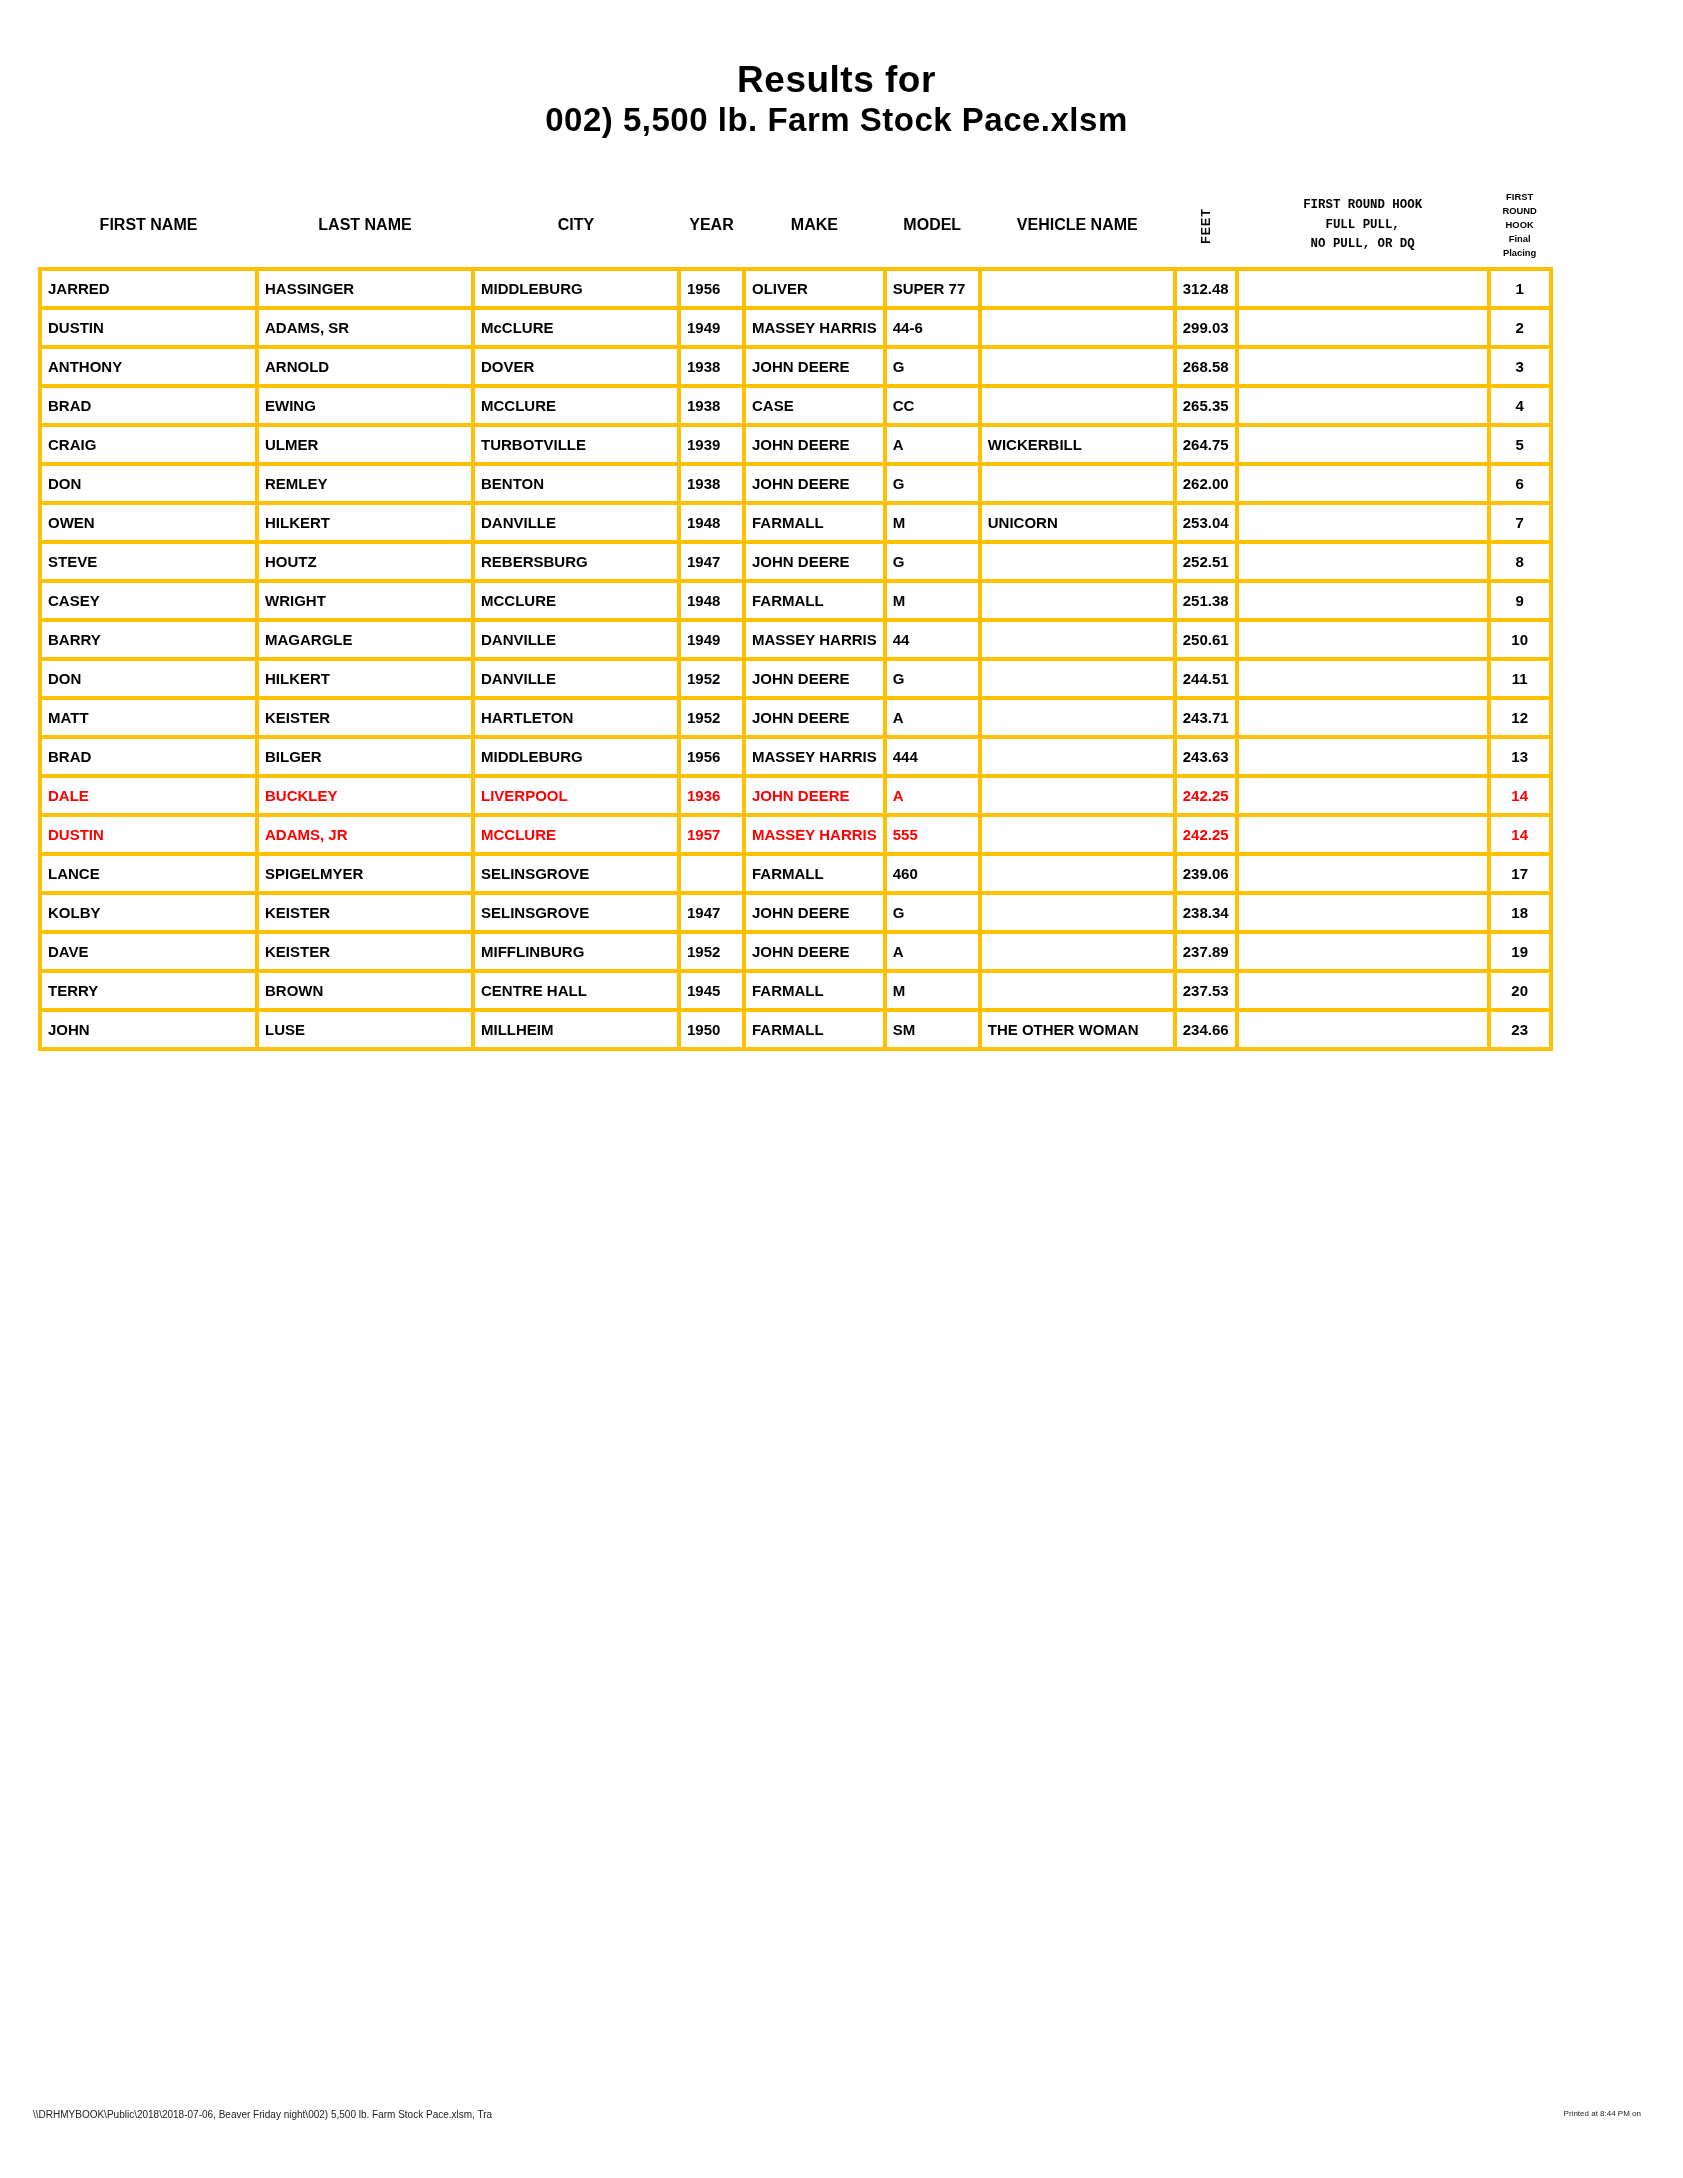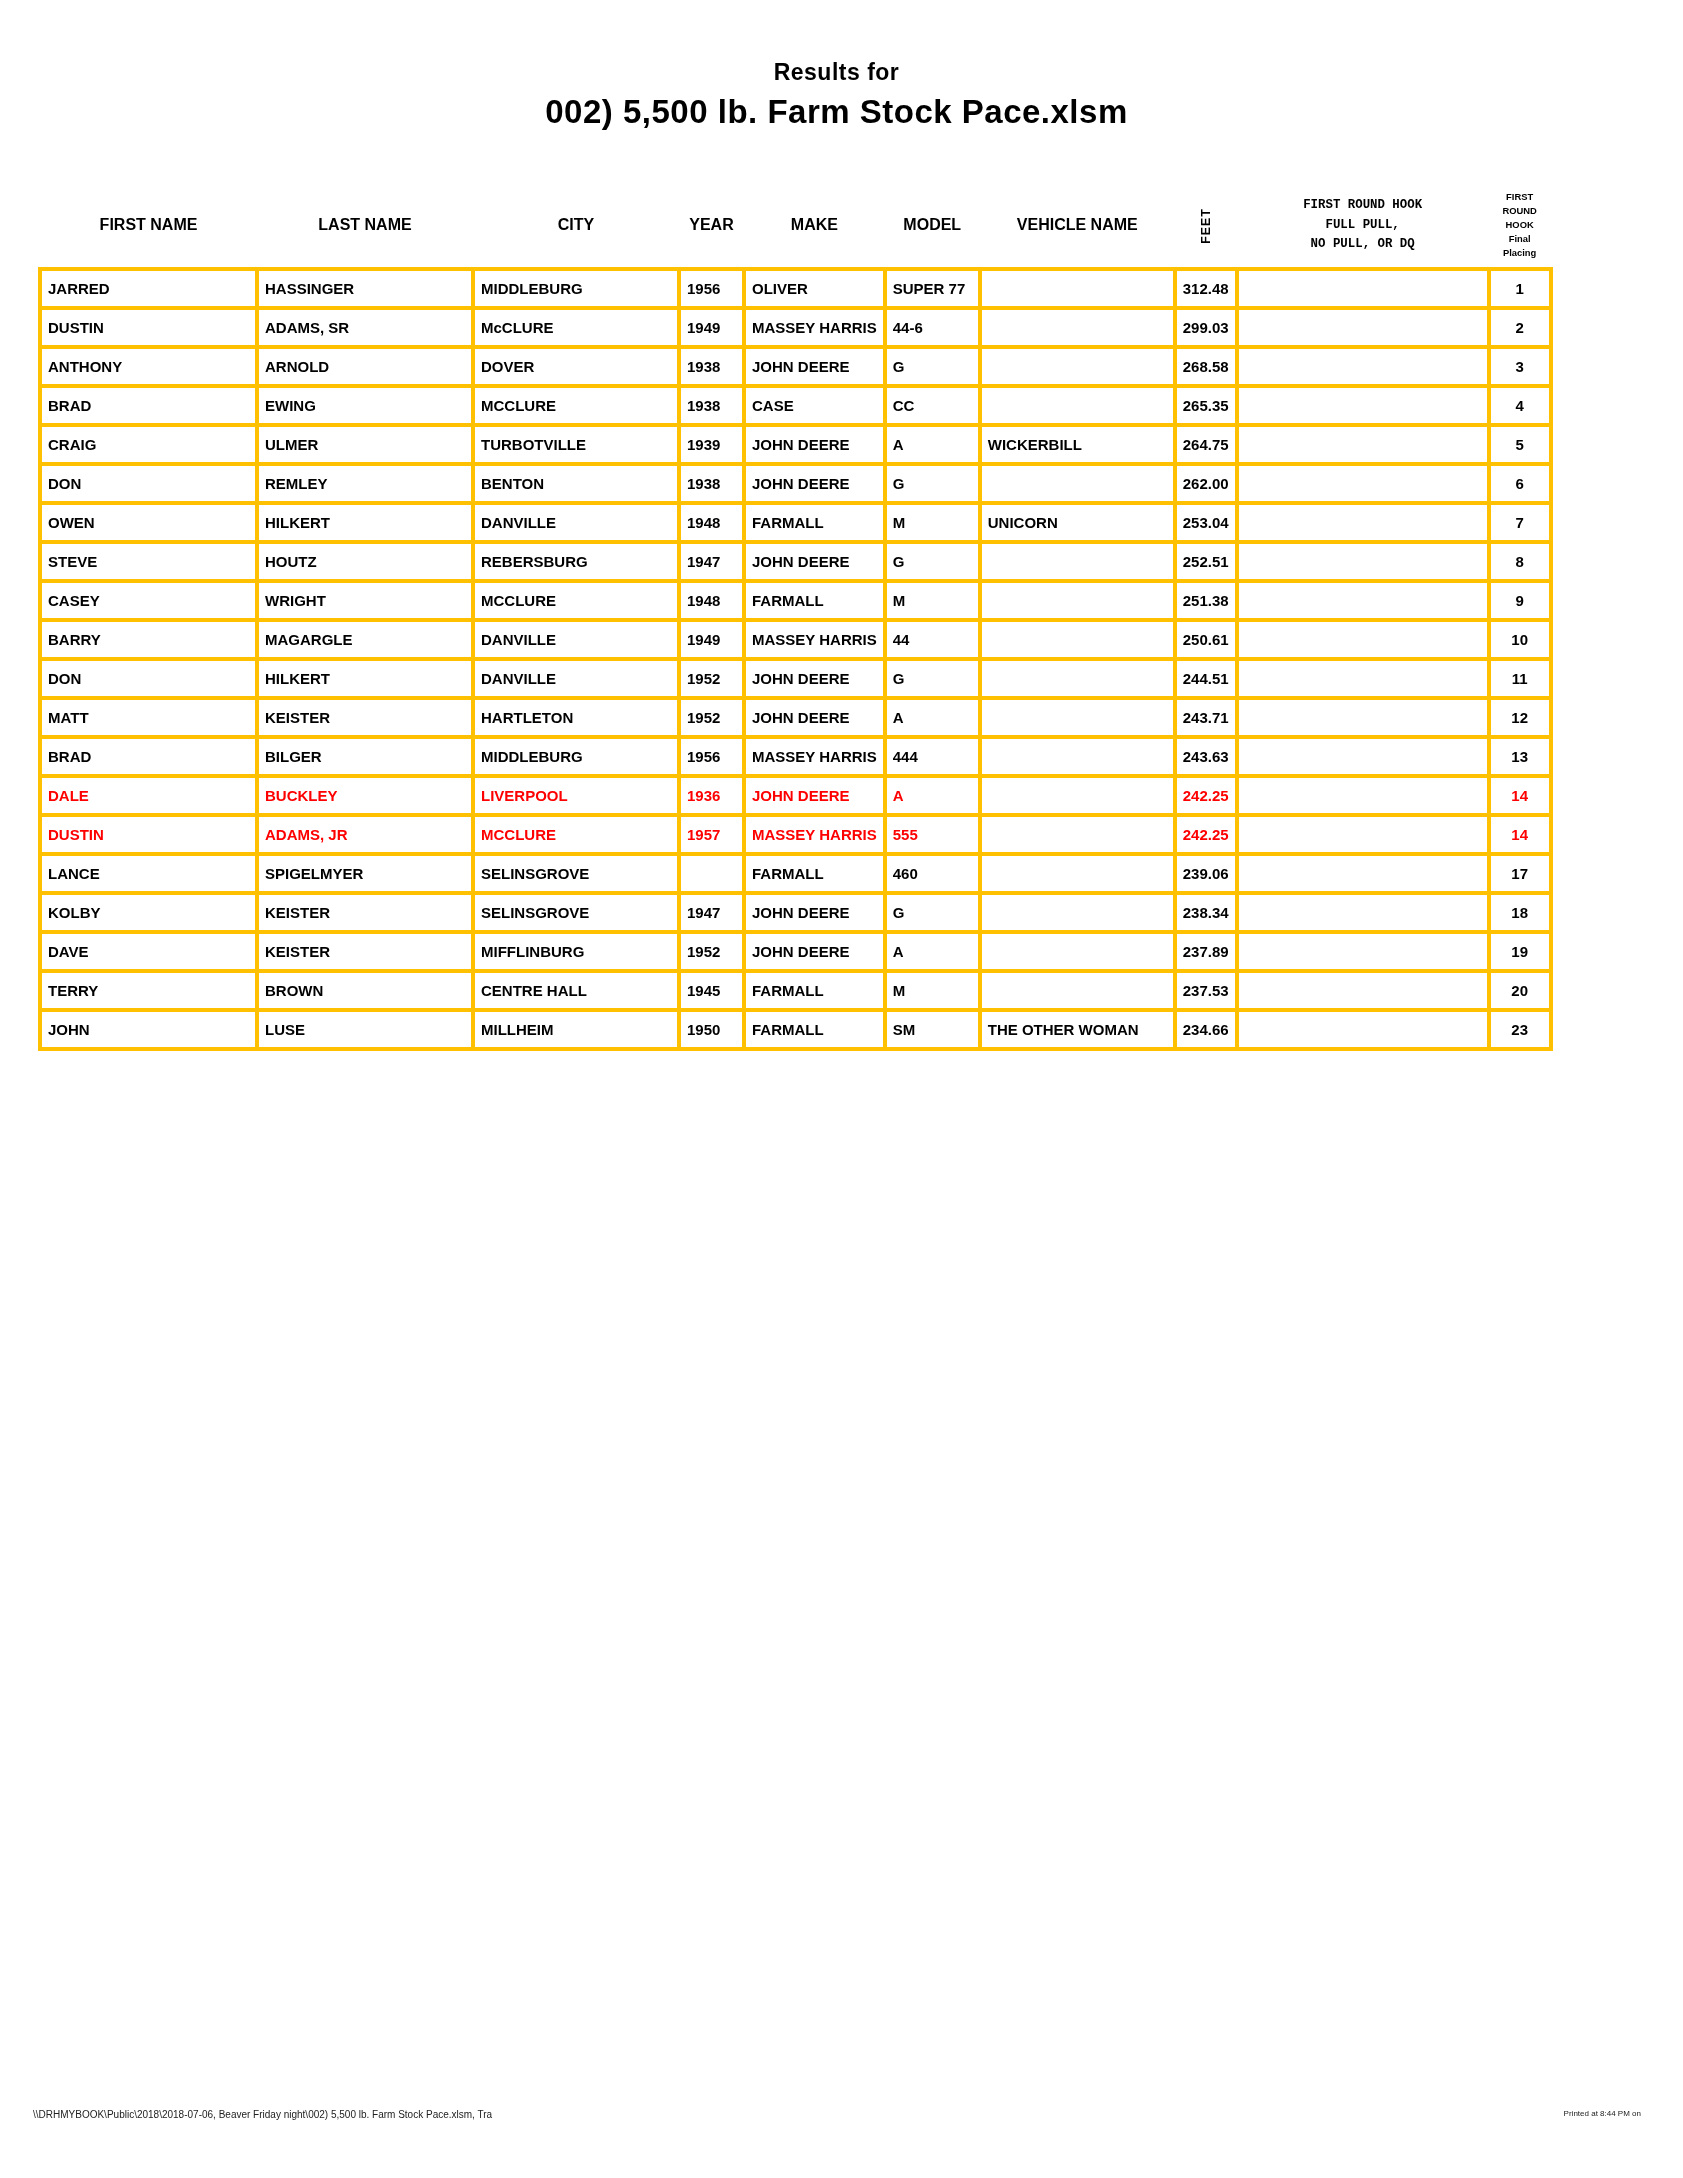--- a/index.html
+++ b/index.html
@@ -5,22 +5,22 @@
   html,body{margin:0;padding:0;background:#e8e8e8;}
   .page{
     position:relative;
     width:1683px;height:2178px;
     background:#ffffff;
     font-family:"Liberation Sans",sans-serif;
     color:#000;
     overflow:hidden;
   }
   .title-block{position:absolute;top:59px;left:0;width:1673px;text-align:center;}
-  .title-line1{font-size:23px;font-weight:bold;letter-spacing:0.5px;}
-  .title-line2{font-size:33px;font-weight:bold;margin-top:7px;letter-spacing:0.5px;}
+  .title-line1{font-size:37px;font-weight:bold;letter-spacing:0.5px;}
+  .title-line2{font-size:33px;font-weight:bold;margin-top:0;letter-spacing:0.5px;}
 
   table.results{
     position:absolute;left:38px;top:190px;
     border-collapse:collapse;
     table-layout:fixed;
   }
   table.results th{
     border:none;
     font-weight:bold;
     vertical-align:middle;

